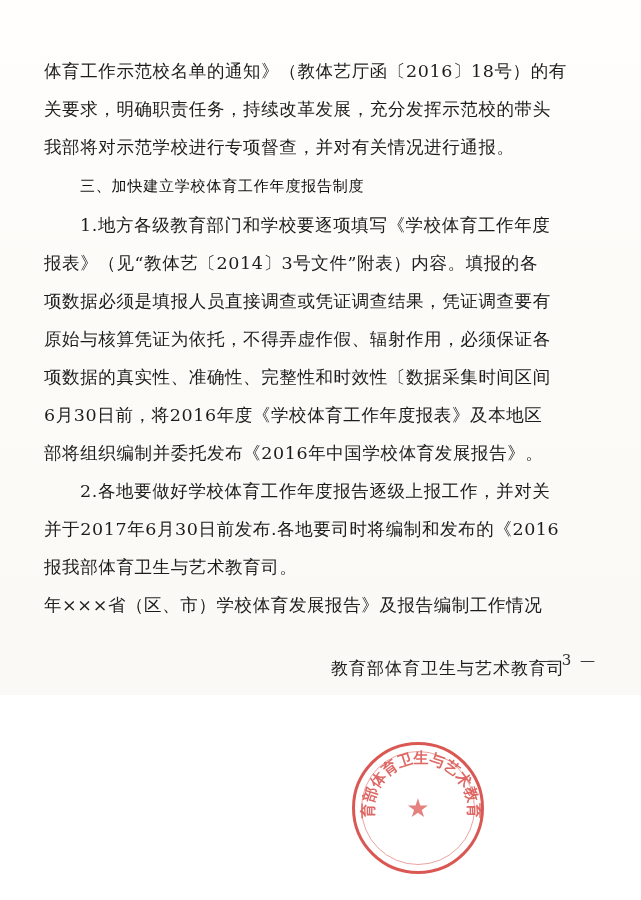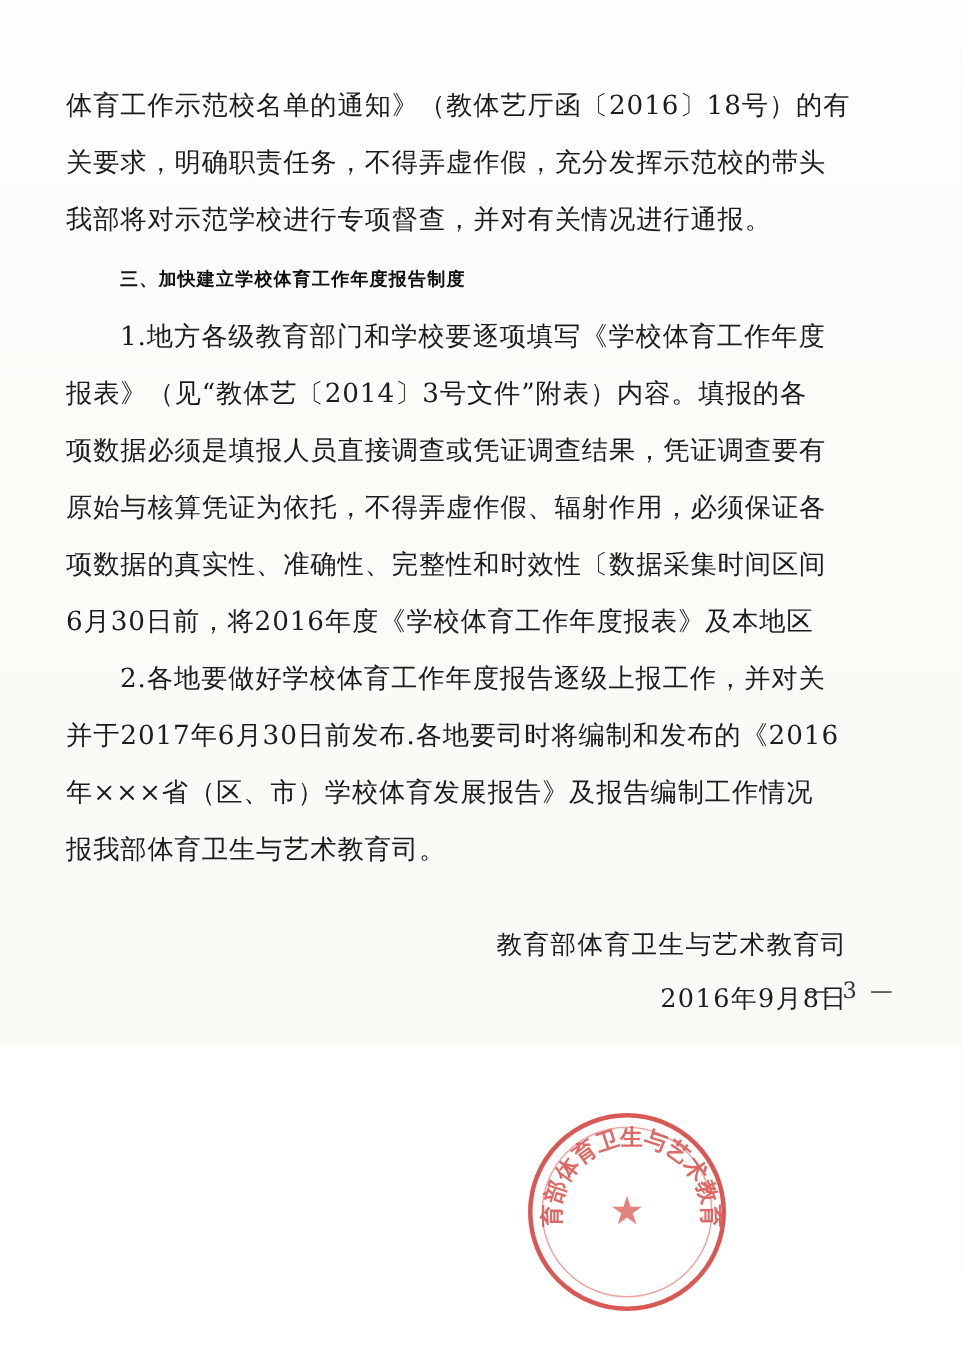--- a/index.html
+++ b/index.html
@@ -10,21 +10,21 @@
     width: 641px;
     height: 900px;
     background: #ffffff;
     font-family: "DejaVu Serif", serif;
     overflow: hidden;
   }
   #page {
     position: relative;
     width: 641px;
     height: 695px;
-    background: #fef9c3;
+    background: #86efac;
     box-sizing: border-box;
   }
   
   #page:before {
     content: "";
     position: absolute;
     left: 0; top: 0; right: 0; bottom: 0;
     background: linear-gradient(180deg, #fffefc 0%, #fdfbf8 40%, #fbf9f6 100%);
     pointer-events: none;
   }
@@ -40,26 +40,26 @@
     color: #1c1c1c;
     letter-spacing: 0.6px;
     white-space: nowrap;
     font-family: "DejaVu Serif", serif;
   }
   p.indent2 {
     text-indent: 36px;
   }
   p.heading {
     margin: 0;
-    font-size: 12px;
+    font-size: 15px;
     line-height: 40px;
     color: #111;
     letter-spacing: 0.8px;
     text-indent: 36px;
-    font-weight: 700;
+    font-weight: 400;
     white-space: nowrap;
   }
   .block {
     margin-bottom: 0px;
   }
   .sig {
     position: relative;
     margin-top: 26px;
     text-align: right;
     padding-right: 28px;
@@ -123,45 +123,45 @@
 </style>
 </head>
 <body>
 
 <div id="page">
 
   <div id="content">
 
     <div class="block">
       <p class="body-line">体育工作示范校名单的通知》（教体艺厅函〔2016〕18号）的有</p>
-      <p class="body-line">关要求，明确职责任务，不得弄虚作假，充分发挥示范校的带头</p>
+      <p class="body-line">关要求，明确职责任务，持续改革发展，充分发挥示范校的带头</p>
       <p class="body-line">我部将对示范学校进行专项督查，并对有关情况进行通报。</p>
     </div>
 
     <p class="heading">三、加快建立学校体育工作年度报告制度</p>
 
     <div class="block">
       <p class="body-line indent2">1.地方各级教育部门和学校要逐项填写《学校体育工作年度</p>
       <p class="body-line">报表》（见“教体艺〔2014〕3号文件”附表）内容。填报的各</p>
       <p class="body-line">项数据必须是填报人员直接调查或凭证调查结果，凭证调查要有</p>
       <p class="body-line">原始与核算凭证为依托，不得弄虚作假、辐射作用，必须保证各</p>
       <p class="body-line">项数据的真实性、准确性、完整性和时效性〔数据采集时间区间</p>
       <p class="body-line">6月30日前，将2016年度《学校体育工作年度报表》及本地区</p>
+      <p class="body-line">部将组织编制并委托发布《2016年中国学校体育发展报告》。</p>
     </div>
 
     <div class="block">
       <p class="body-line indent2">2.各地要做好学校体育工作年度报告逐级上报工作，并对关</p>
       <p class="body-line">并于2017年6月30日前发布.各地要司时将编制和发布的《2016</p>
+      <p class="body-line">报我部体育卫生与艺术教育司。</p>
       <p class="body-line">年×××省（区、市）学校体育发展报告》及报告编制工作情况</p>
-      <p class="body-line">报我部体育卫生与艺术教育司。</p>
     </div>
 
     <div class="sig">
       <p>教育部体育卫生与艺术教育司</p>
-      <p>2016年9月8日</p>
     </div>
 
   </div>
 
   <div id="seal">
     <div class="inner-ring"></div>
     <svg width="132" height="132" viewBox="0 0 132 132" aria-hidden="true">
       <defs>
         <path id="sealArc" d="M 18,66 A 48,48 0 0 1 114,66"></path>
       </defs>

